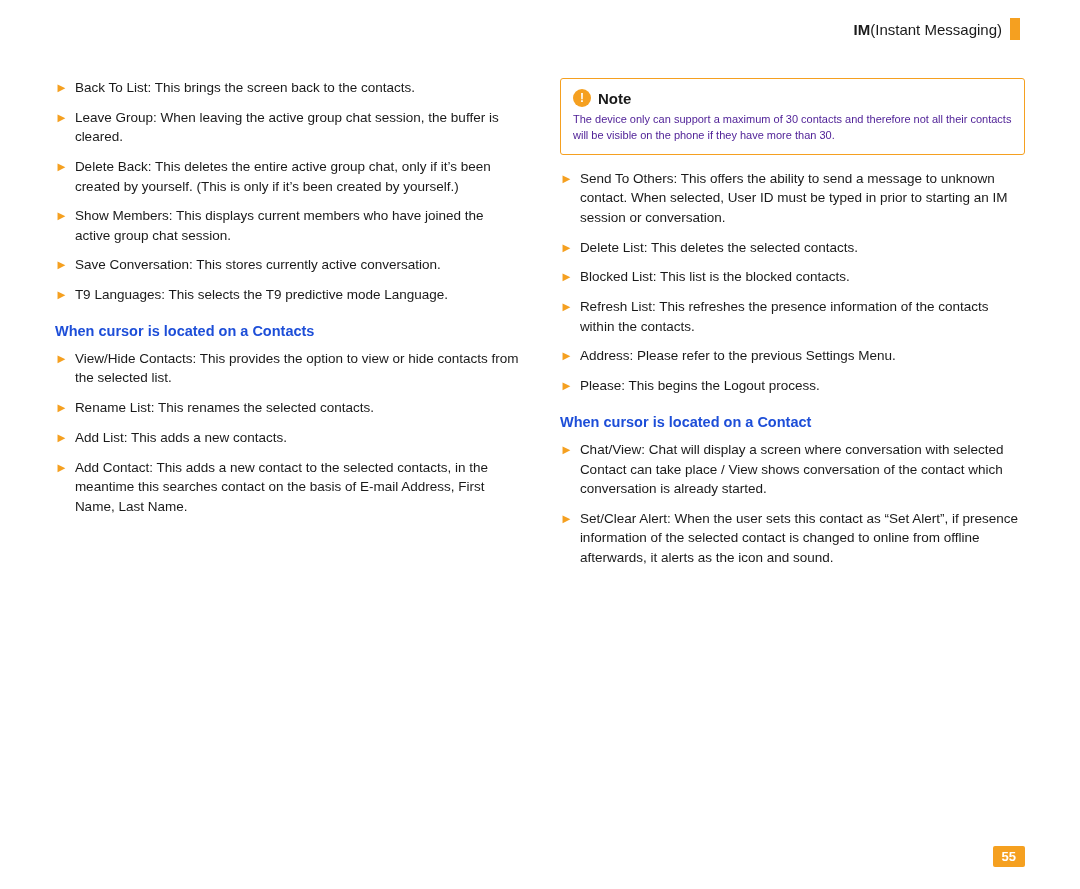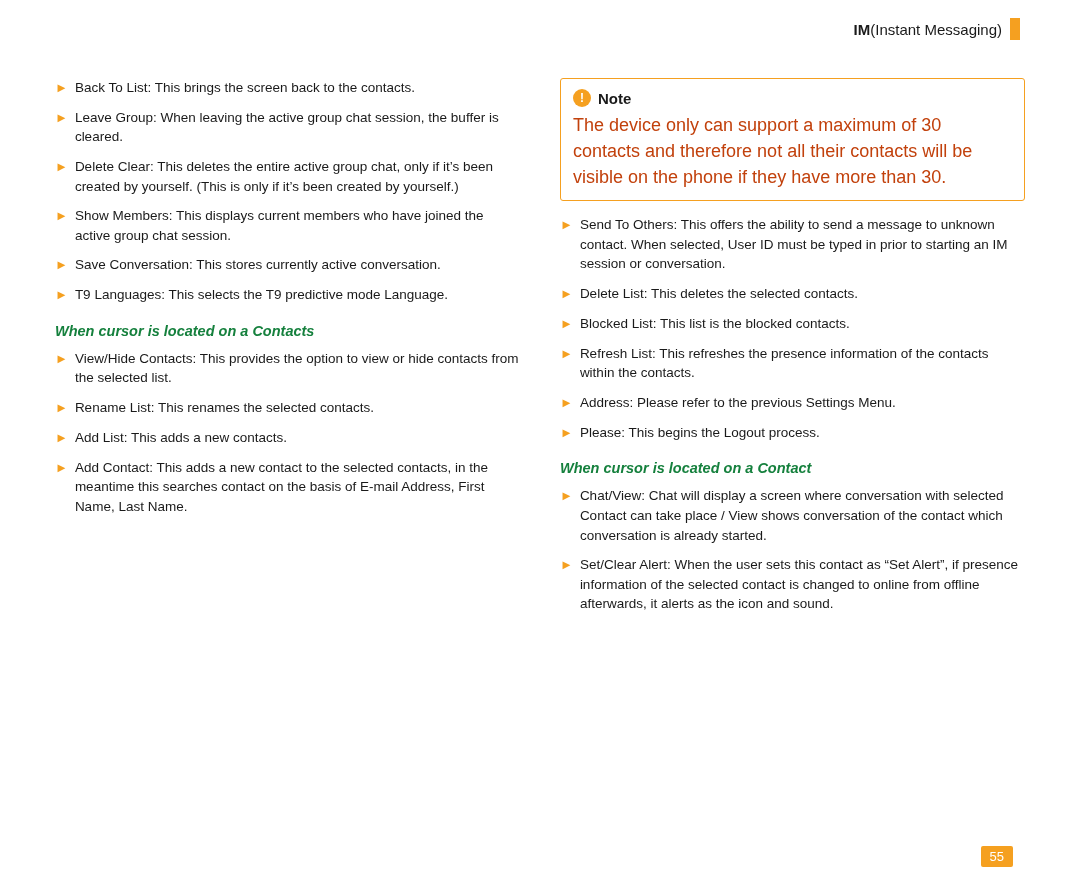--- a/index.html
+++ b/index.html
@@ -78,22 +78,21 @@
     }
     .bullet-text strong {
       font-weight: normal;
     }
 
     
     .section-heading {
       font-size: 14.5px;
       font-weight: bold;
       margin: 18px 0 10px 0;
-      color: #15803d;
-      font-style: italic;
+      color: #1d4ed8;
     }
 
     
     .note-box {
       border: 1.5px solid #f5a020;
       border-radius: 3px;
       padding: 10px 12px 10px 12px;
       margin-bottom: 14px;
     }
     .note-title {
@@ -112,34 +111,34 @@
       height: 18px;
       border-radius: 50%;
       background: #f5a020;
       color: #fff;
       font-size: 12px;
       font-weight: bold;
       margin-right: 7px;
       flex-shrink: 0;
     }
     .note-body {
-      font-size: 18px;
+      font-size: 11px;
       line-height: 1.45;
-      color: #c2410c;
+      color: #4c1d95;
     }
 
     
     .page-number {
       position: absolute;
       bottom: 22px;
-      right: 67px;
+      right: 55px;
       background: #f5a020;
       color: #fff;
       font-size: 13px;
-      font-weight: normal;
+      font-weight: bold;
       padding: 3px 9px;
       border-radius: 2px;
     }
   </style>
 </head>
 <body>
 
 <div class="page">
 
   <div class="header">
@@ -157,21 +156,21 @@
           <div class="bullet-item">
         <span class="bullet-arrow">►</span>
         <span class="bullet-text"><strong>Back To List:</strong> This brings the screen back to the contacts.</span>
       </div>
           <div class="bullet-item">
         <span class="bullet-arrow">►</span>
         <span class="bullet-text"><strong>Leave Group:</strong> When leaving the active group chat session, the buffer is cleared.</span>
       </div>
           <div class="bullet-item">
         <span class="bullet-arrow">►</span>
-        <span class="bullet-text"><strong>Delete Clear:</strong> This deletes the entire active group chat, only if it’s been created by yourself. (This is only if it’s been created by yourself.)</span>
+        <span class="bullet-text"><strong>Delete Back:</strong> This deletes the entire active group chat, only if it’s been created by yourself. (This is only if it’s been created by yourself.)</span>
       </div>
           <div class="bullet-item">
         <span class="bullet-arrow">►</span>
         <span class="bullet-text"><strong>Show Members:</strong> This displays current members who have joined the active group chat session.</span>
       </div>
           <div class="bullet-item">
         <span class="bullet-arrow">►</span>
         <span class="bullet-text"><strong>Save Conversation:</strong> This stores currently active conversation.</span>
       </div>
           <div class="bullet-item">

